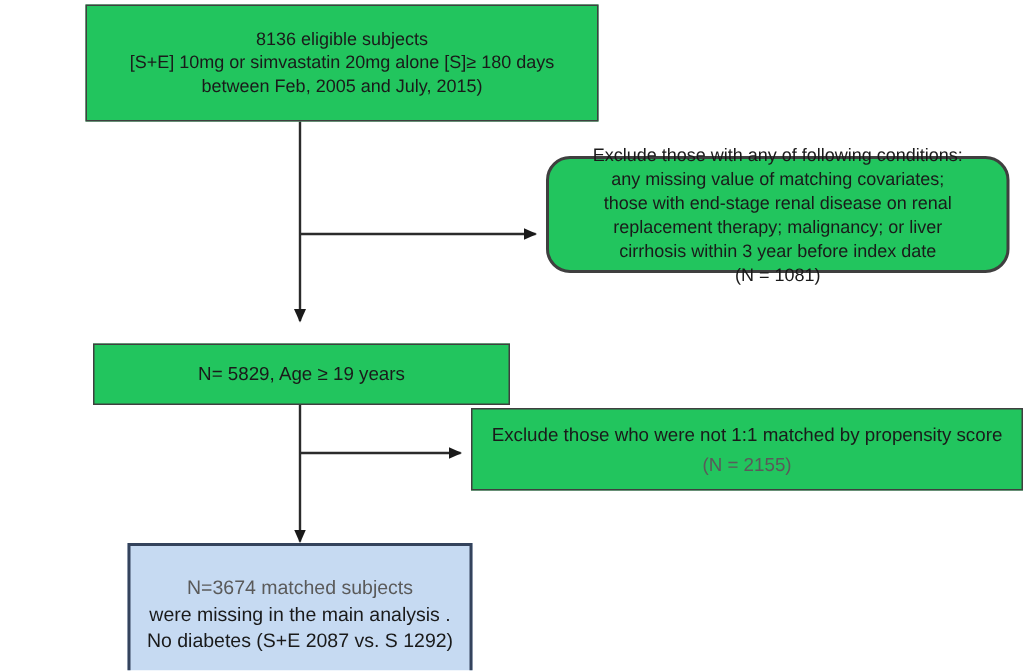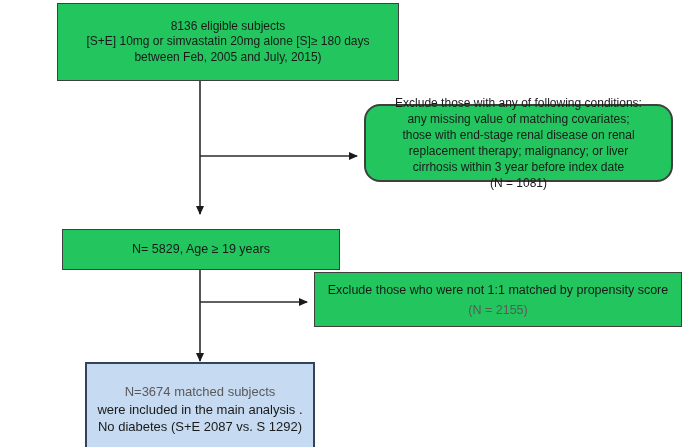--- a/index.html
+++ b/index.html
@@ -82,17 +82,17 @@
     <span>N= 5829, Age ≥ 19 years</span>
   </div>
 
   <div class="box box-exclude2">
     <span>Exclude those who were not 1:1 matched by propensity score</span>
     <span class="muted">(N = 2155)</span>
   </div>
 
   <div class="box box-matched">
     <span class="muted">N=3674 matched subjects</span>
-    <span>were included in the main analysis .</span>
+    <span>were missing in the main analysis .</span>
     <span>No diabetes (S+E 2087 vs. S 1292)</span>
   </div>
 
 </div>
 
 </body></html>

